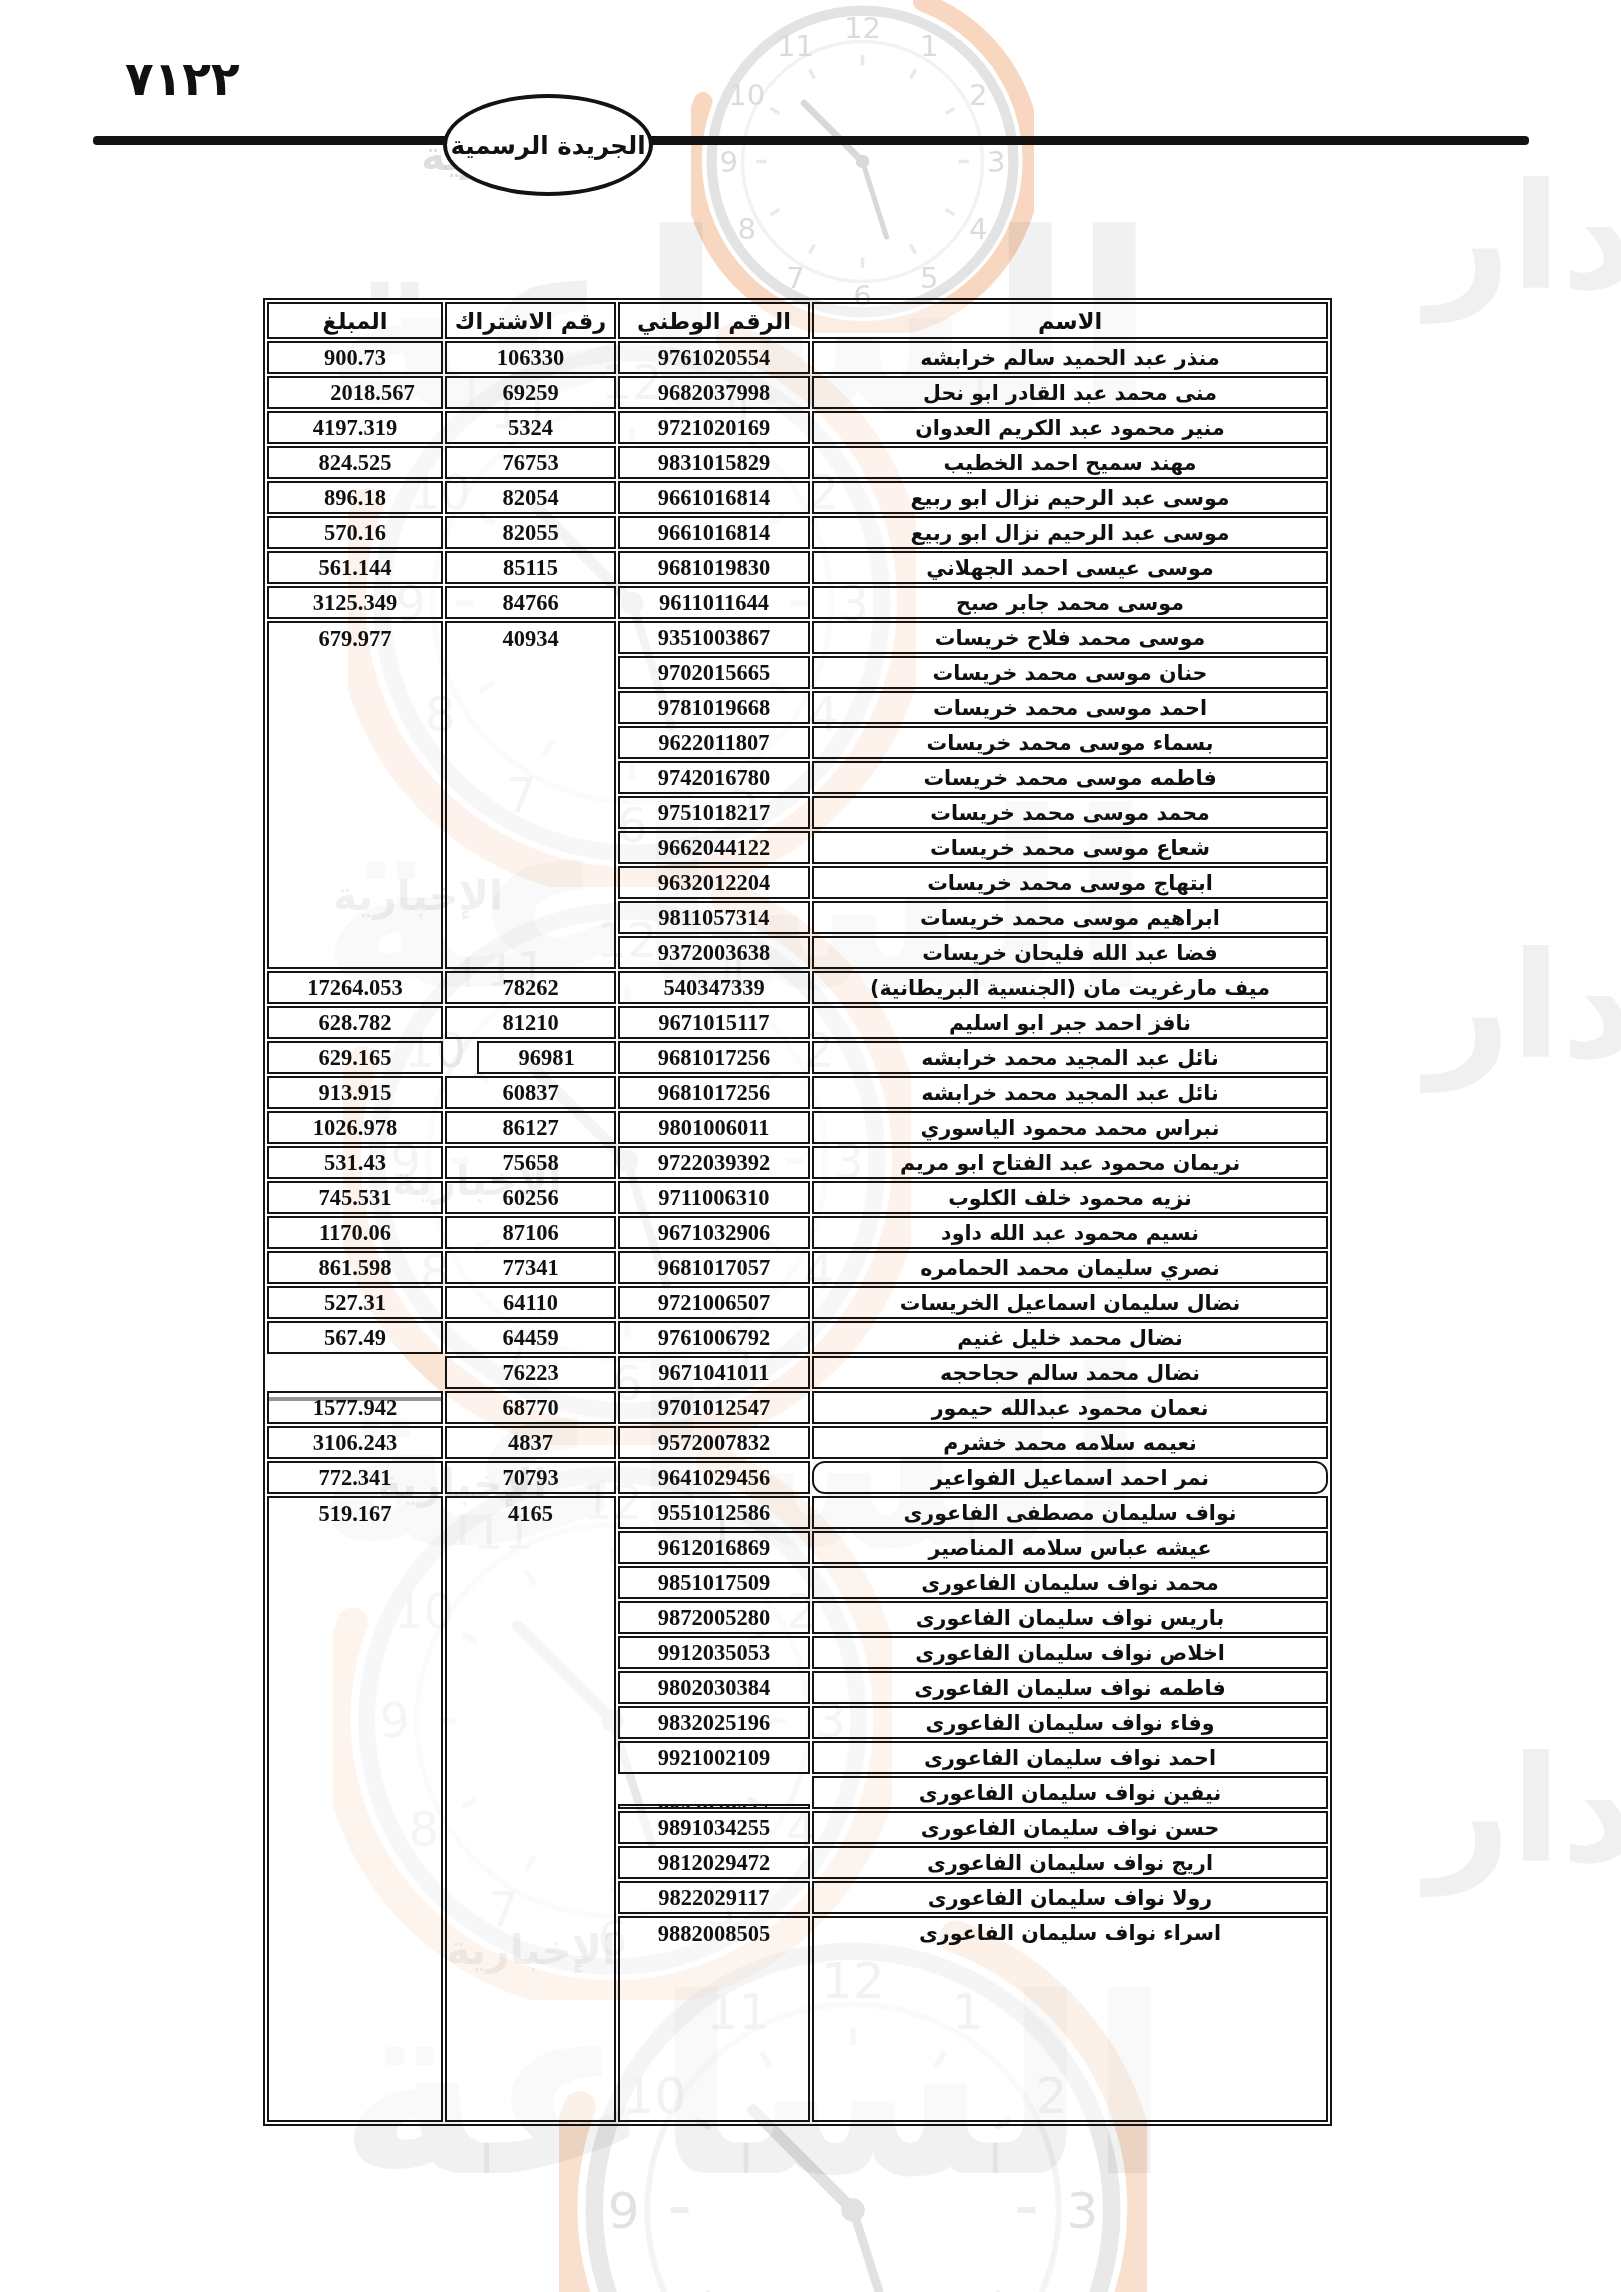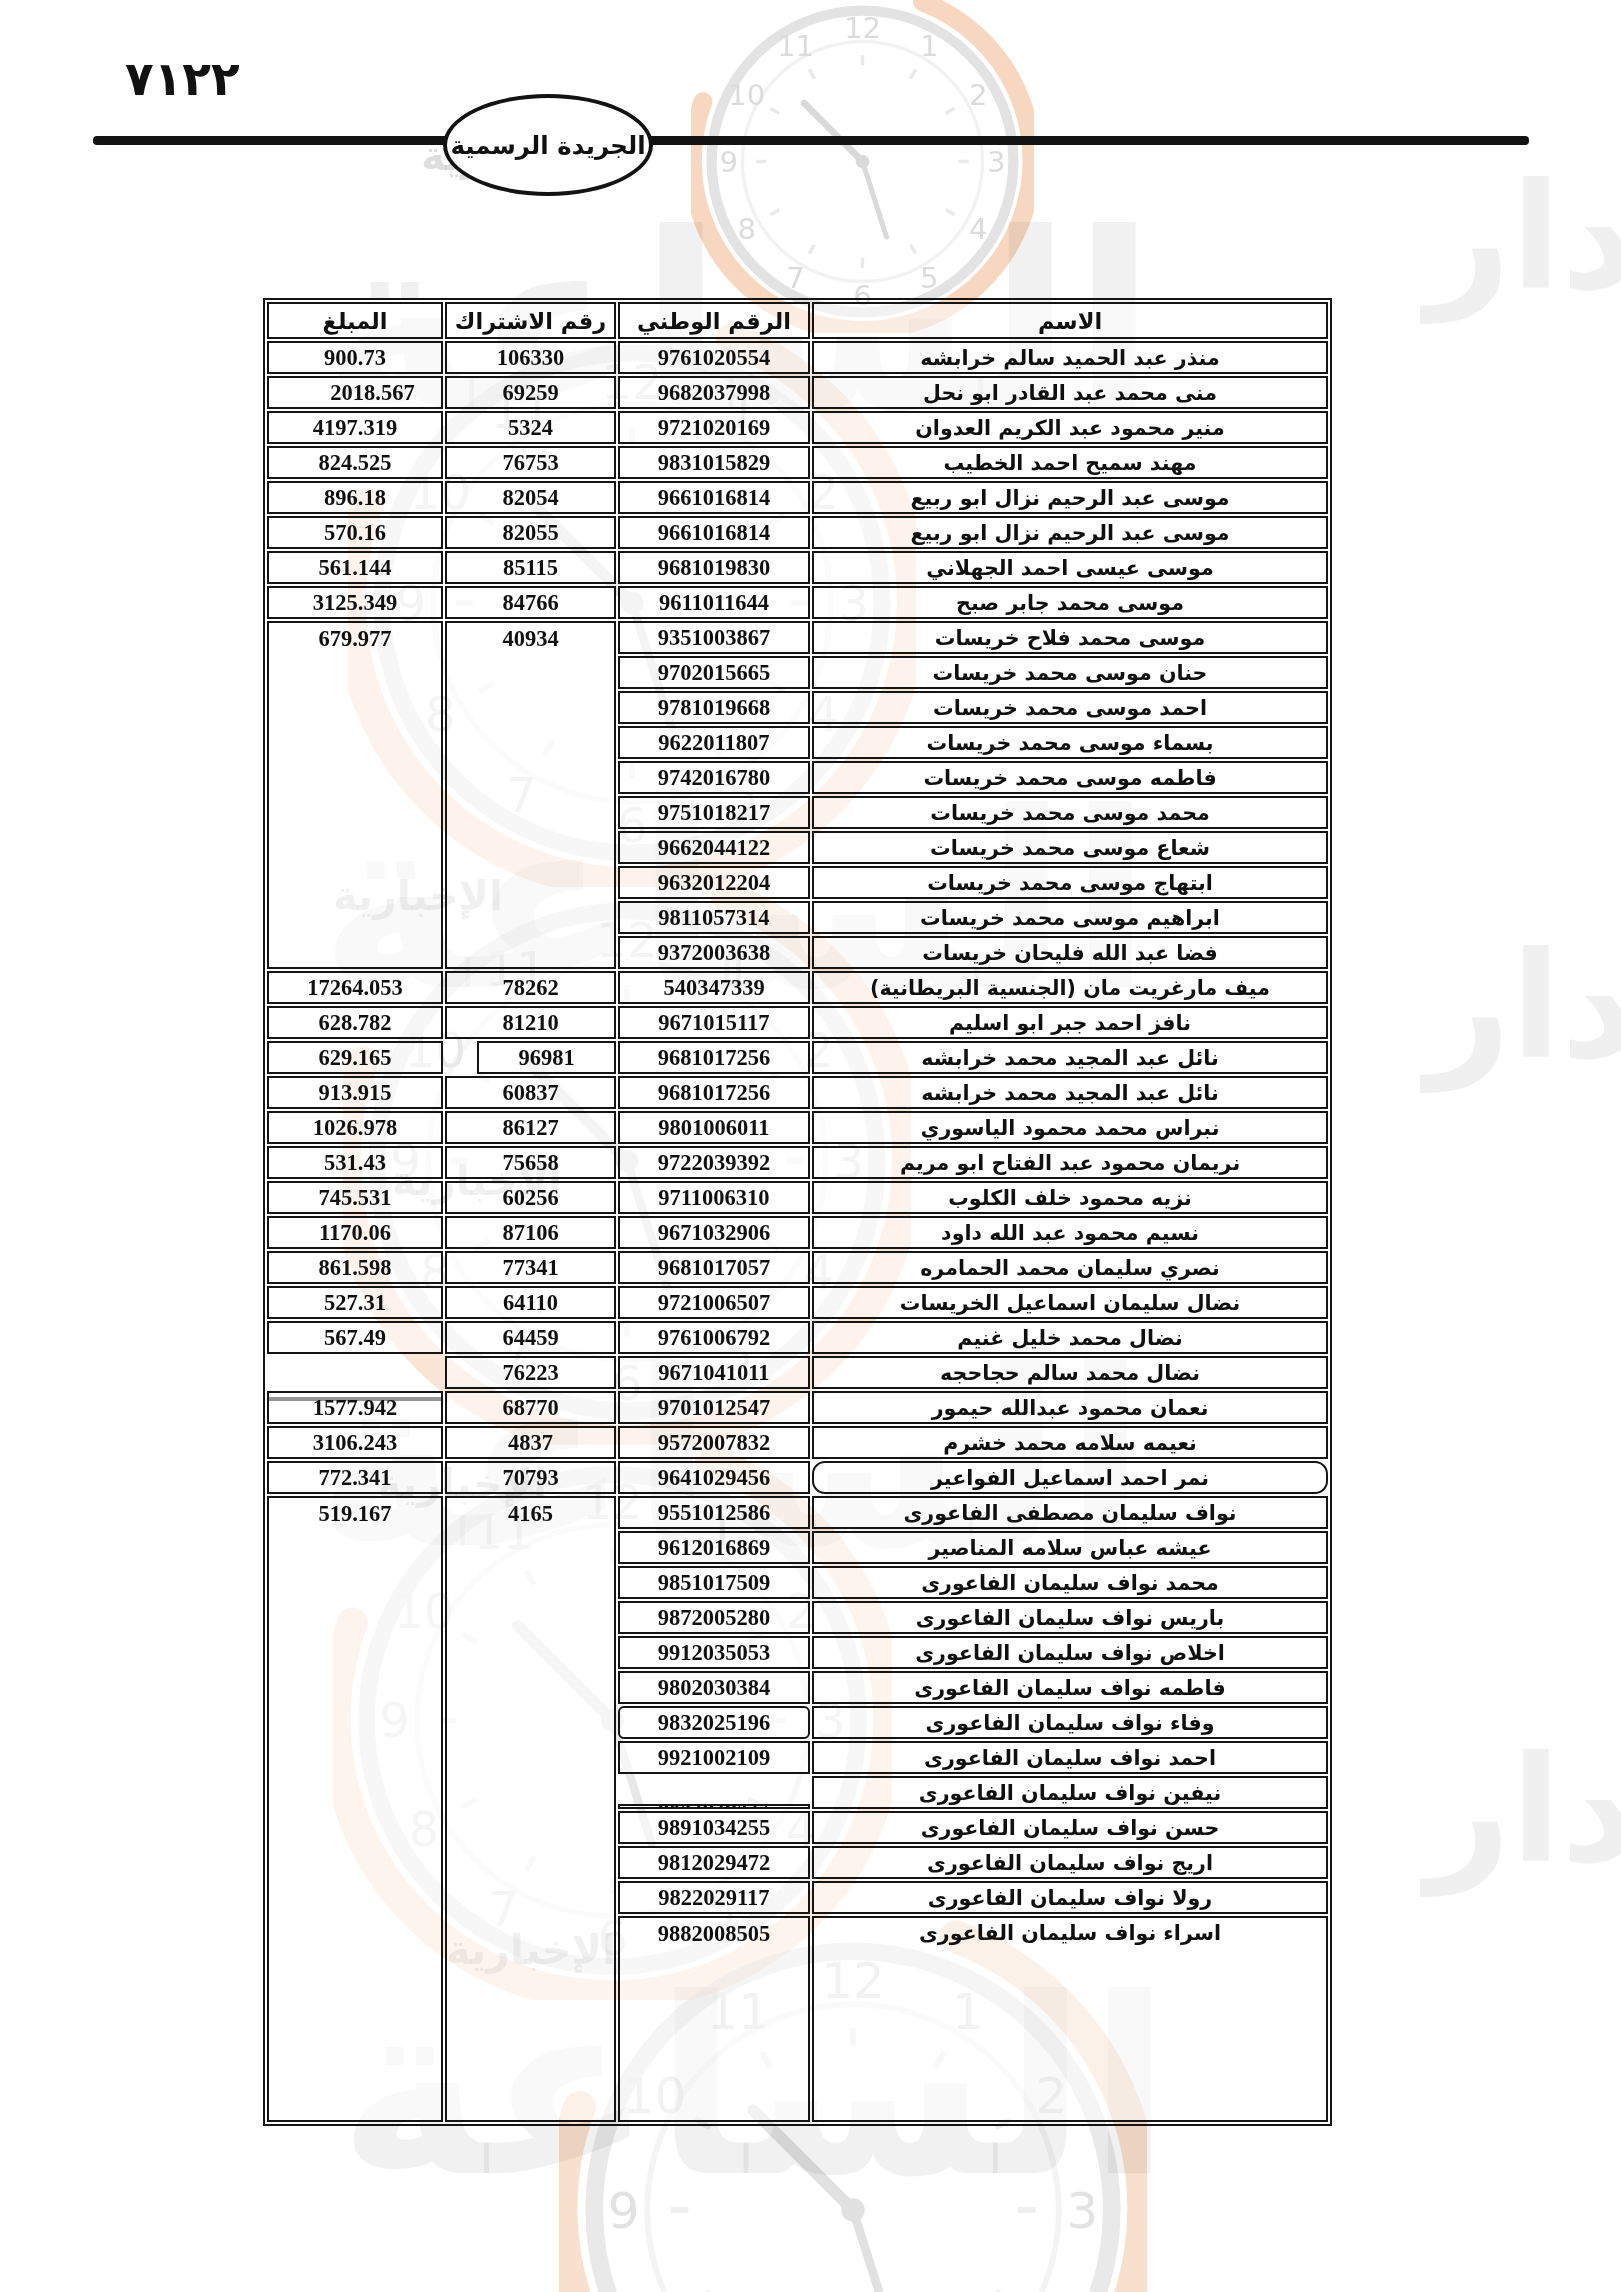--- a/index.html
+++ b/index.html
@@ -377,21 +377,21 @@
     <div class="cell num" style="grid-area: 36 / 3 / span 1;">9612016869</div>
     <div class="cell ar" style="grid-area: 36 / 4 / span 1;">عيشه عباس سلامه المناصير</div>
     <div class="cell num" style="grid-area: 37 / 3 / span 1;">9851017509</div>
     <div class="cell ar" style="grid-area: 37 / 4 / span 1;">محمد نواف سليمان الفاعورى</div>
     <div class="cell num" style="grid-area: 38 / 3 / span 1;">9872005280</div>
     <div class="cell ar" style="grid-area: 38 / 4 / span 1;">باريس نواف سليمان الفاعورى</div>
     <div class="cell num" style="grid-area: 39 / 3 / span 1;">9912035053</div>
     <div class="cell ar" style="grid-area: 39 / 4 / span 1;">اخلاص نواف سليمان الفاعورى</div>
     <div class="cell num" style="grid-area: 40 / 3 / span 1;">9802030384</div>
     <div class="cell ar" style="grid-area: 40 / 4 / span 1;">فاطمه نواف سليمان الفاعورى</div>
-    <div class="cell num" style="grid-area: 41 / 3 / span 1; border-radius: 6px;">9832025196</div>
+    <div class="cell num" style="grid-area: 41 / 3 / span 1;">9832025196</div>
     <div class="cell ar" style="grid-area: 41 / 4 / span 1;">وفاء نواف سليمان الفاعورى</div>
     <div class="cell num" style="grid-area: 42 / 3 / span 1;">9921002109</div>
     <div class="cell ar" style="grid-area: 42 / 4 / span 1;">احمد نواف سليمان الفاعورى</div>
     <div class="cell num" style="grid-area: 43 / 3 / span 1; margin-top: 28px;">9842020427</div>
     <div class="cell ar" style="grid-area: 43 / 4 / span 1;">نيفين نواف سليمان الفاعورى</div>
     <div class="cell num" style="grid-area: 44 / 3 / span 1;">9891034255</div>
     <div class="cell ar" style="grid-area: 44 / 4 / span 1;">حسن نواف سليمان الفاعورى</div>
     <div class="cell num" style="grid-area: 45 / 3 / span 1;">9812029472</div>
     <div class="cell ar" style="grid-area: 45 / 4 / span 1;">اريج نواف سليمان الفاعورى</div>
     <div class="cell num" style="grid-area: 46 / 3 / span 1;">9822029117</div>

